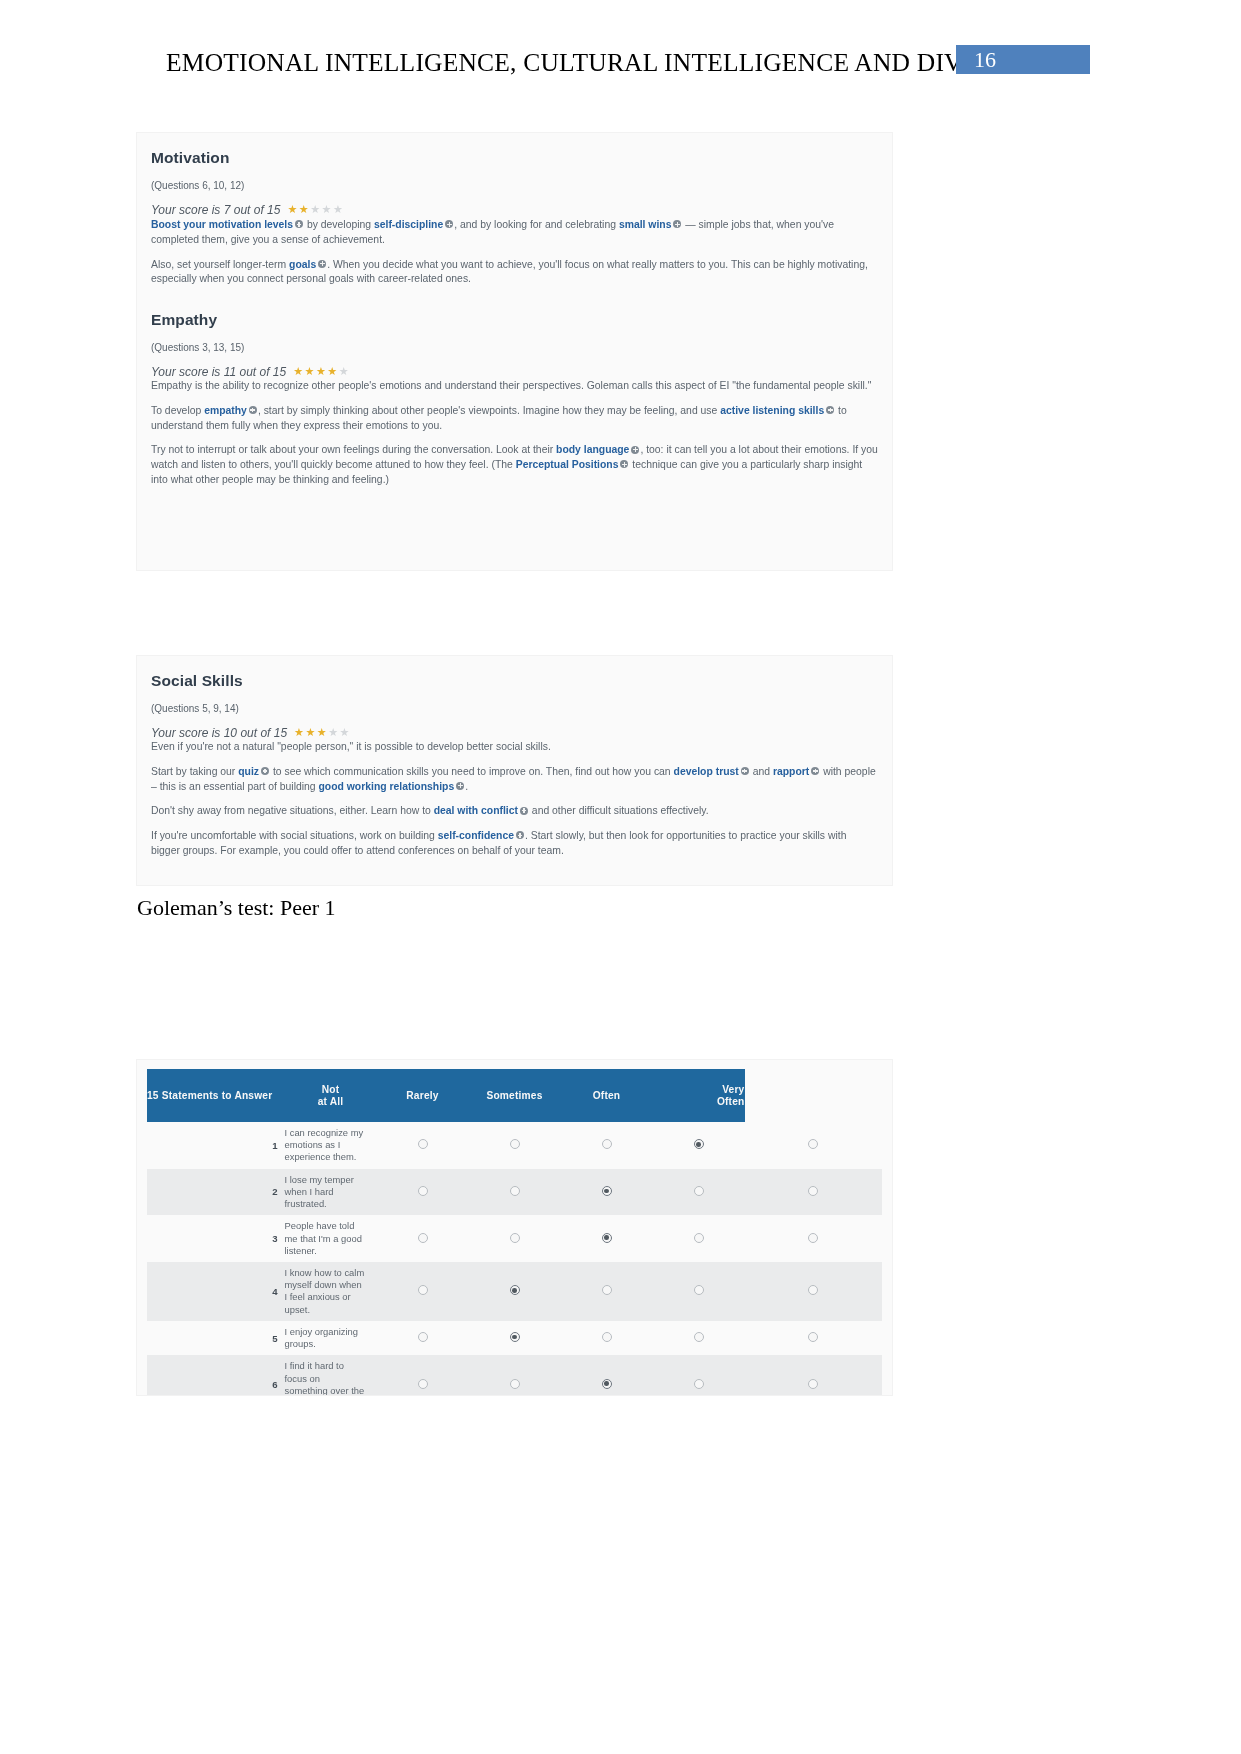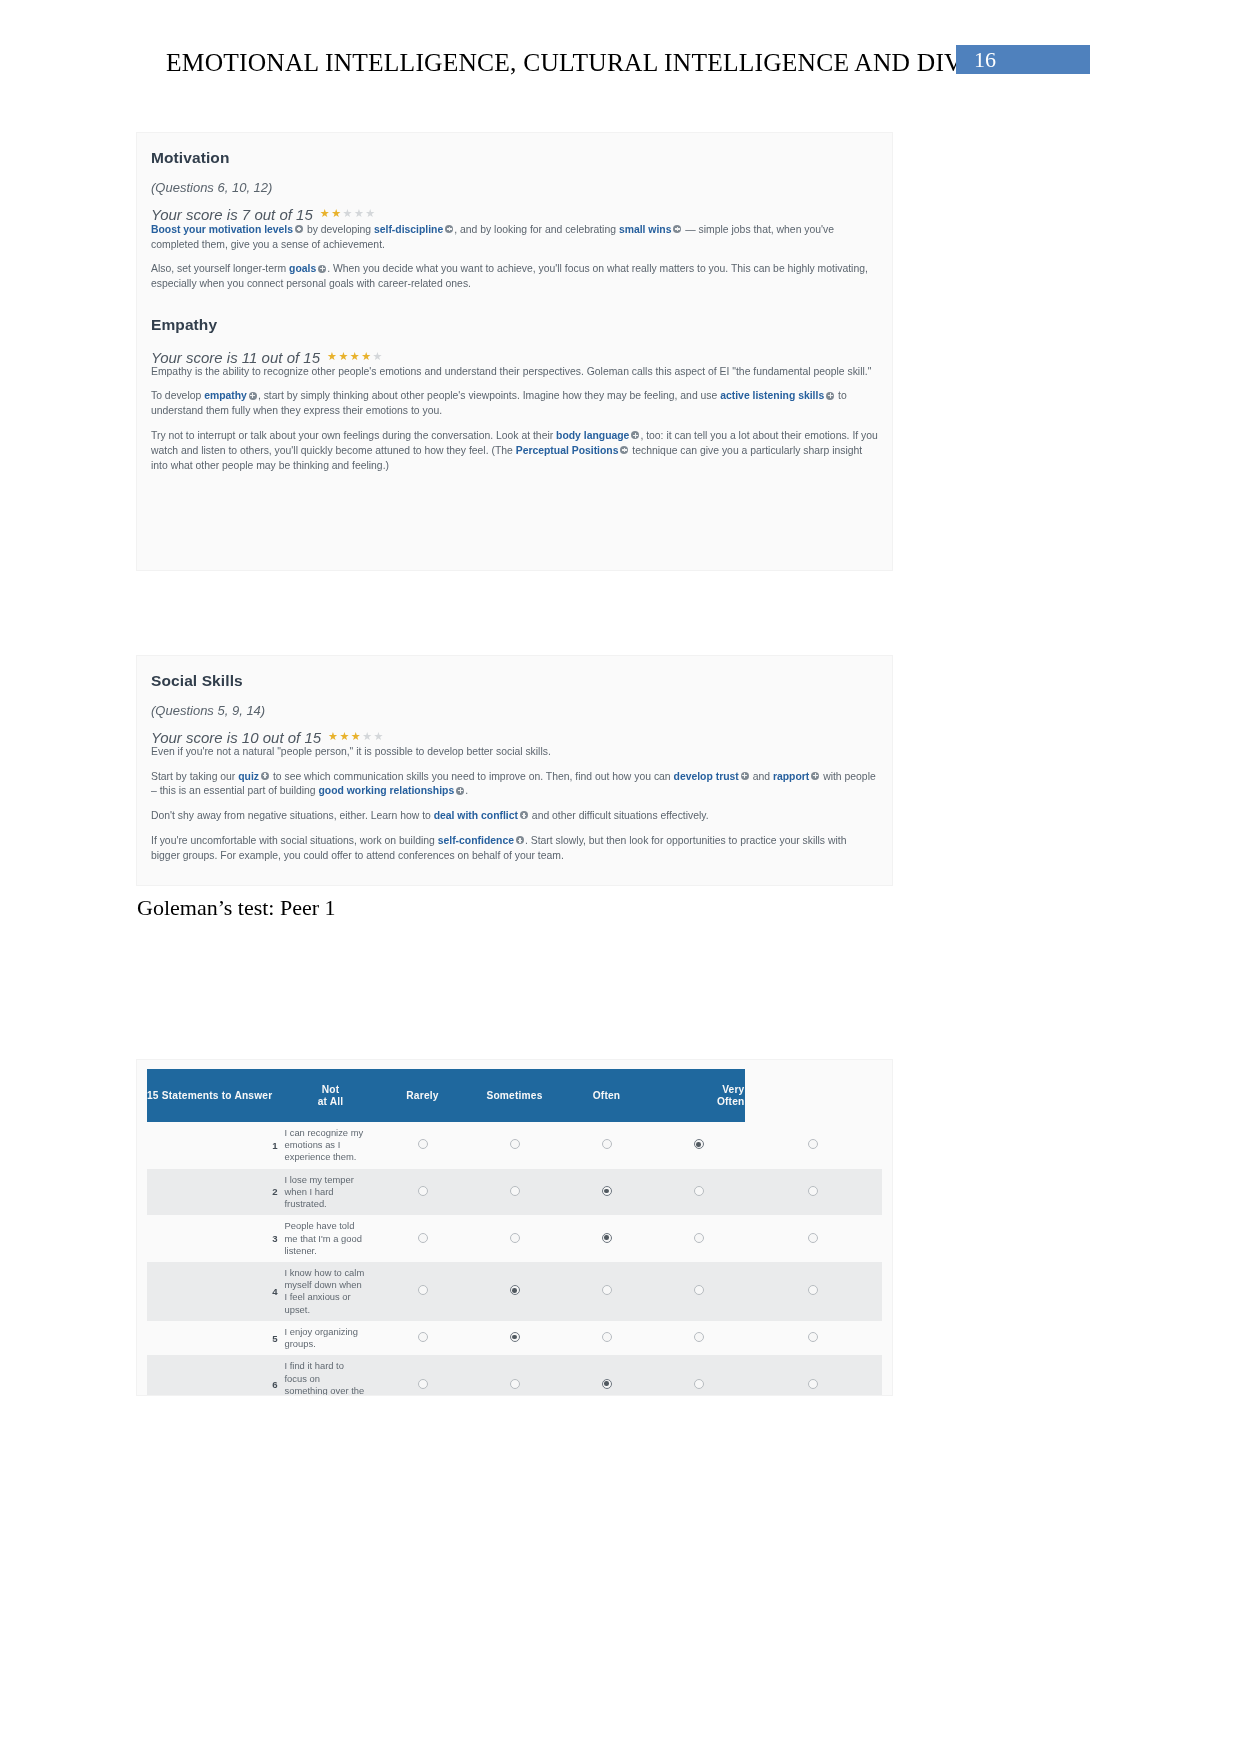--- a/index.html
+++ b/index.html
@@ -93,28 +93,27 @@
     font-family: "Liberation Sans", sans-serif;
     font-weight: bold;
     font-size: 15.5px;
     color: #2b3a4a;
     letter-spacing: 0.1px;
     margin: 0 0 13px 0;
   }
   .ei-h.second { margin-top: 24px; }
   .ei-q {
     font-family: "Liberation Sans", sans-serif;
-    font-size: 13px;
+    font-size: 10px;
     color: #56616c;
     margin: 0 0 9px 0;
-    font-style: italic;
   }
   .ei-score {
     font-family: "Liberation Sans", sans-serif;
-    font-size: 15px;
+    font-size: 12px;
     font-style: italic;
     color: #4a5560;
     display: inline-block;
     vertical-align: middle;
   }
   .stars {
     display: inline-block;
     vertical-align: middle;
     margin-left: 7px;
     letter-spacing: 1.5px;
@@ -248,20 +247,21 @@
 
 <div class="shot" id="shot-ei">
   <div class="shot-inner">
     <div class="card-pad" id="ei-sections">
         <div class="ei-h">Motivation</div>
         <div class="ei-q">(Questions 6, 10, 12)</div>
         <div style="margin-bottom: 0px;"><span class="ei-score">Your score is 7 out of 15</span><span class="stars"><span class="star on">★</span><span class="star on">★</span><span class="star">★</span><span class="star">★</span><span class="star">★</span></span></div>
         <p class="ei-p"><span class="lnk">Boost your motivation levels</span><span class="plus"></span> by developing <span class="lnk">self-discipline</span><span class="plus"></span>, and by looking for and celebrating <span class="lnk">small wins</span><span class="plus"></span> — simple jobs that, when you've completed them, give you a sense of achievement.</p>
         <p class="ei-p">Also, set yourself longer-term <span class="lnk">goals</span><span class="plus"></span>. When you decide what you want to achieve, you'll focus on what really matters to you. This can be highly motivating, especially when you connect personal goals with career-related ones.</p>
         <div class="ei-h second">Empathy</div>
+        <div class="ei-q">(Questions 3, 13, 15)</div>
         <div style="margin-bottom: 0px;"><span class="ei-score">Your score is 11 out of 15</span><span class="stars"><span class="star on">★</span><span class="star on">★</span><span class="star on">★</span><span class="star on">★</span><span class="star">★</span></span></div>
         <p class="ei-p tight">Empathy is the ability to recognize other people's emotions and understand their perspectives. Goleman calls this aspect of EI "the fundamental people skill."</p>
         <p class="ei-p">To develop <span class="lnk">empathy</span><span class="plus"></span>, start by simply thinking about other people's viewpoints. Imagine how they may be feeling, and use <span class="lnk">active listening skills</span><span class="plus"></span> to understand them fully when they express their emotions to you.</p>
         <p class="ei-p">Try not to interrupt or talk about your own feelings during the conversation. Look at their <span class="lnk">body language</span><span class="plus"></span>, too: it can tell you a lot about their emotions. If you watch and listen to others, you'll quickly become attuned to how they feel. (The <span class="lnk">Perceptual Positions</span><span class="plus"></span> technique can give you a particularly sharp insight into what other people may be thinking and feeling.)</p>
       </div>
   </div>
 </div>
 
 <div class="shot" id="shot-social">
   <div class="shot-inner">

